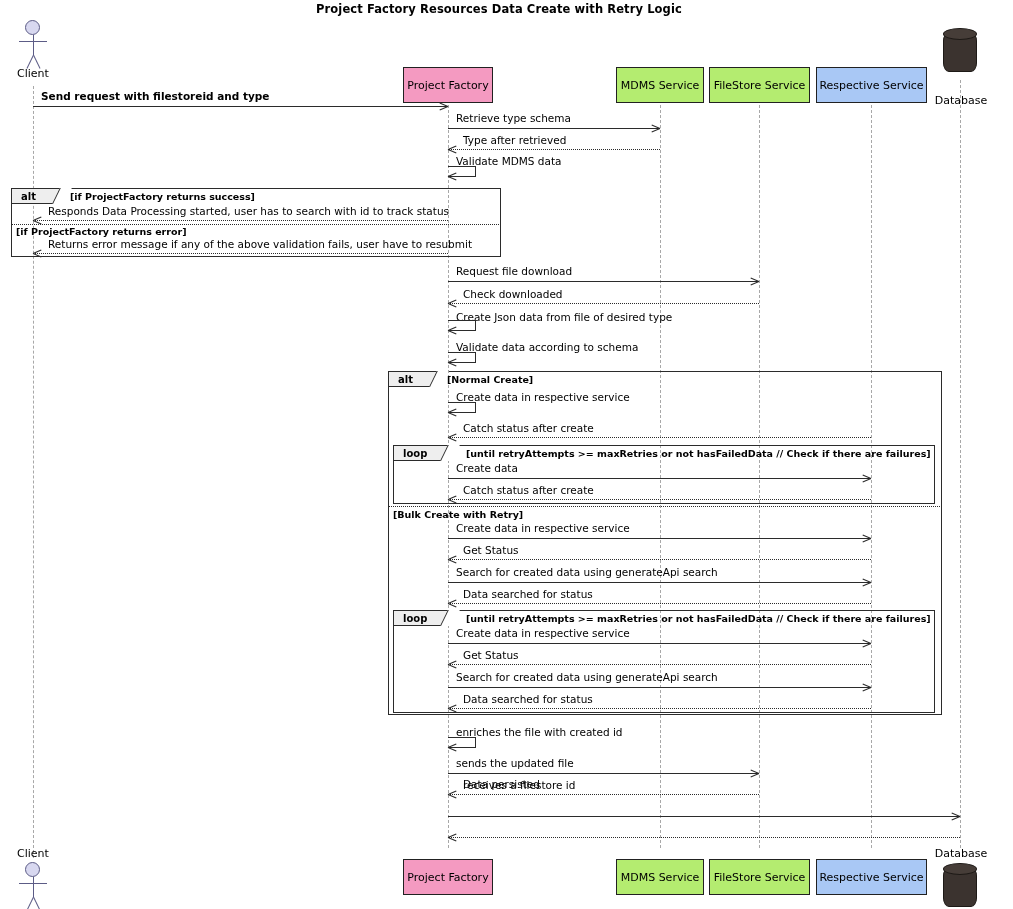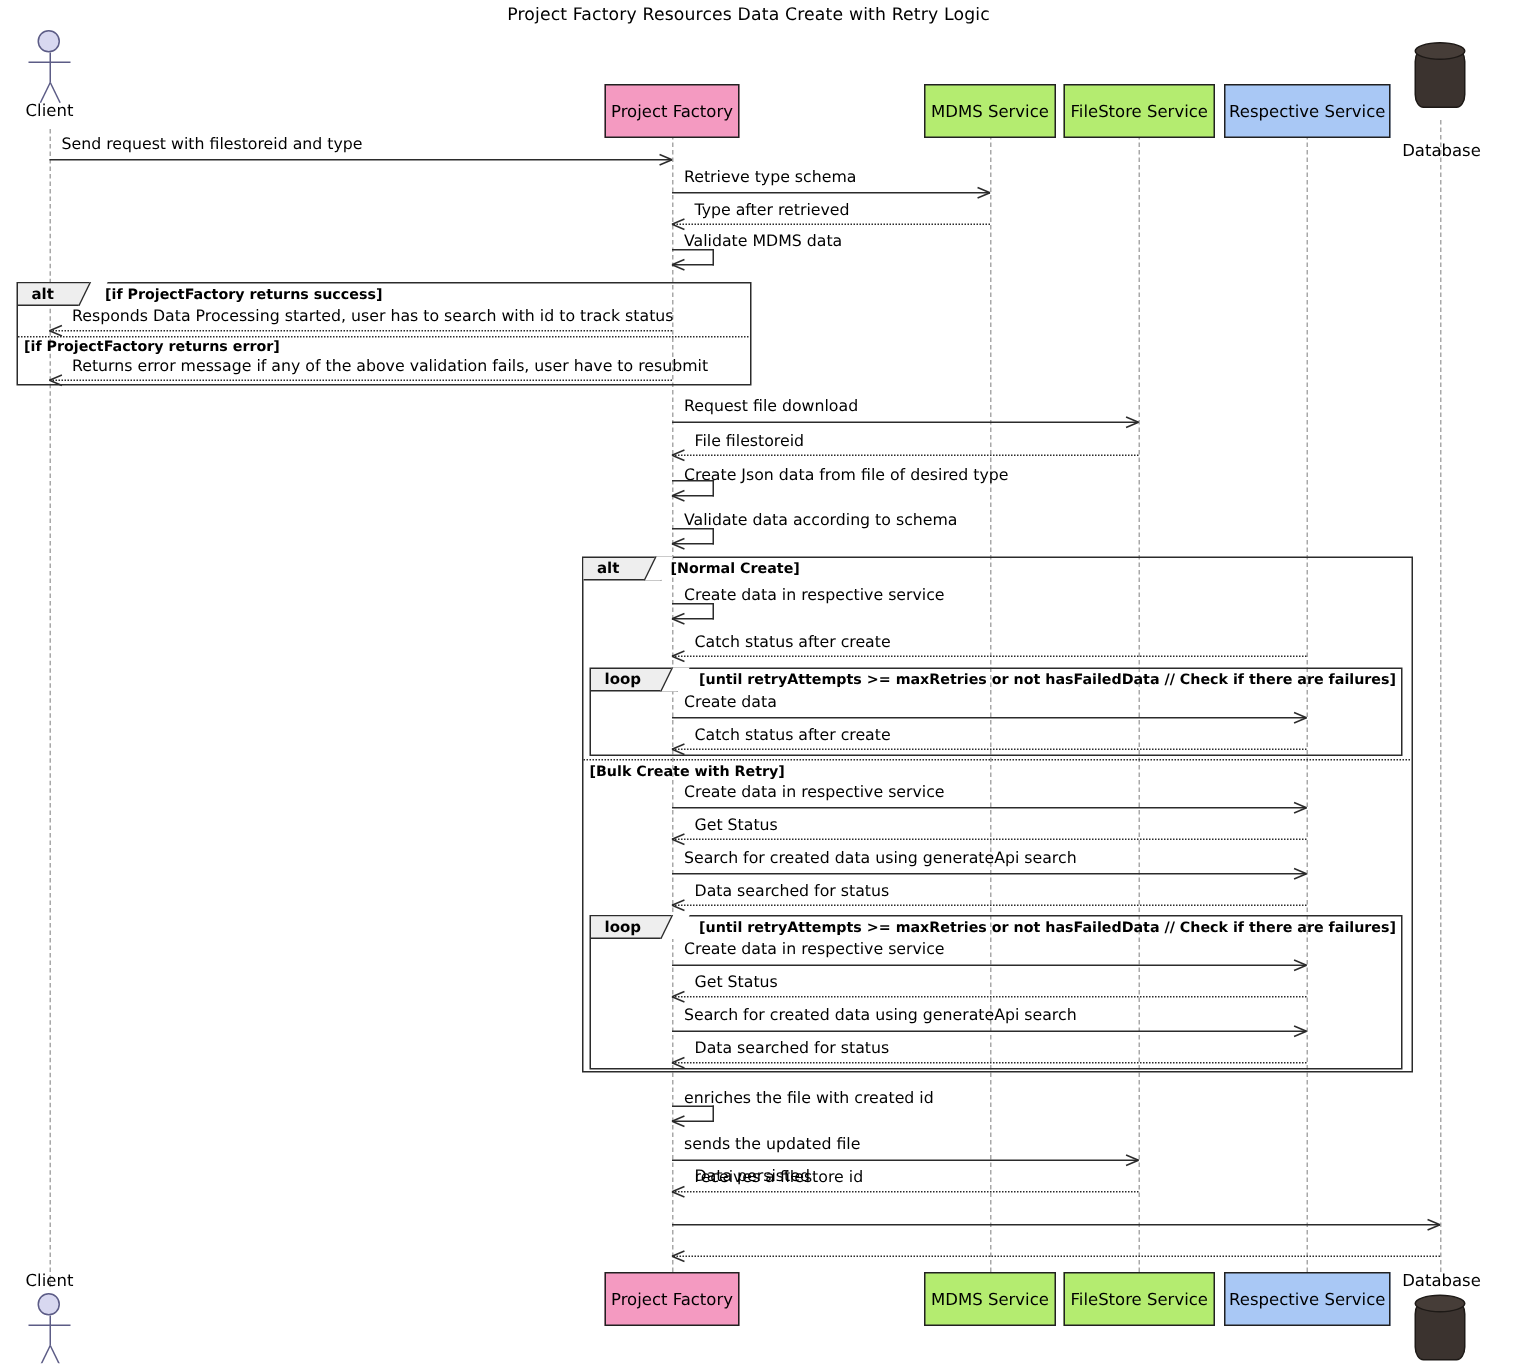--- a/index.html
+++ b/index.html
@@ -14,21 +14,21 @@
     background:#ffffff;
     overflow:hidden;
   }
   .abs{position:absolute;}
 
   
   .diagram-title{
     top:2px;left:0;width:998px;
     text-align:center;
     font-size:11.5px;
-    font-weight:normal;
+    font-weight:bold;
     color:#000000;
     letter-spacing:0.1px;
   }
 
   
   .lifeline{
     width:0;
     border-left:1px dashed #a8a8a8;
   }
 
@@ -37,20 +37,21 @@
     box-sizing:border-box;
     height:36px;
     border:1px solid #212121;
     display:flex;
     align-items:center;
     justify-content:center;
     font-size:11px;
     color:#000;
     white-space:nowrap;
     padding:16px 6px;
+    margin-top:11px;
   }
 
   
   .actor-head{
     width:15px;height:15px;border-radius:50%;
     border:1px solid #5c5c86;background:#d8d8f0;
     box-sizing:border-box;
   }
   .actor-body{
     width:0;height:20px;border-left:1px solid #5c5c86;
@@ -201,21 +202,21 @@
   <div class="abs pbox" style="left:816px;top:56px;width:111px;background:#a9c8f5;">
     <span>Respective Service</span>
   </div>
 
   <div class="abs" style="left:930px;top:28px;width:62px;height:52px;">
     <div class="abs db-body" style="left:13px;top:4px;"></div>
     <div class="abs db-top" style="left:13px;top:0px;"></div>
     <div class="abs db-label" style="left:0px;top:66px;width:62px;">Database</div>
   </div>
 
-  <div class="abs msg-label" style="left:41px;top:90px;">Send request with filestoreid and type</div>
+  <div class="abs msg-label" style="left:41px;top:90px;font-weight:bold;">Send request with filestoreid and type</div>
   <div class="abs msg-line" style="left:33px;top:106px;width:415px;"></div>
   <div class="ah right" style="left:439px;top:102px;"></div>
 
   <div class="abs msg-label" style="left:456px;top:112px;">Retrieve type schema</div>
   <div class="abs msg-line" style="left:448px;top:128px;width:212px;"></div>
   <div class="ah right" style="left:651px;top:124px;"></div>
 
   <div class="abs msg-label" style="left:463px;top:134px;">Type after retrieved</div>
   <div class="abs msg-line dotted" style="left:448px;top:149px;width:212px;"></div>
   <div class="ah left" style="left:448px;top:145px;"></div>
@@ -239,21 +240,21 @@
   <div class="ah left" style="left:33px;top:216px;"></div>
 
   <div class="abs msg-label" style="left:48px;top:238px;text-align:center;">Returns error message if any of the above validation fails, user have to resubmit</div>
   <div class="abs msg-line dotted" style="left:33px;top:253px;width:415px;"></div>
   <div class="ah left" style="left:33px;top:249px;"></div>
 
   <div class="abs msg-label" style="left:456px;top:265px;">Request file download</div>
   <div class="abs msg-line" style="left:448px;top:281px;width:311px;"></div>
   <div class="ah right" style="left:750px;top:277px;"></div>
 
-  <div class="abs msg-label" style="left:463px;top:288px;">File filestoreid</div>
+  <div class="abs msg-label" style="left:463px;top:288px;">Check downloaded</div>
   <div class="abs msg-line dotted" style="left:448px;top:303px;width:311px;"></div>
   <div class="ah left" style="left:448px;top:299px;"></div>
 
   <div class="abs msg-label" style="left:456px;top:311px;">Create Json data from file of desired type</div>
   <div class="abs selfmsg" style="left:448px;top:320px;"></div>
   <div class="ah left" style="left:448px;top:326px;"></div>
 
   <div class="abs msg-label" style="left:456px;top:341px;">Validate data according to schema</div>
   <div class="abs selfmsg" style="left:448px;top:352px;"></div>
   <div class="ah left" style="left:448px;top:358px;"></div>

